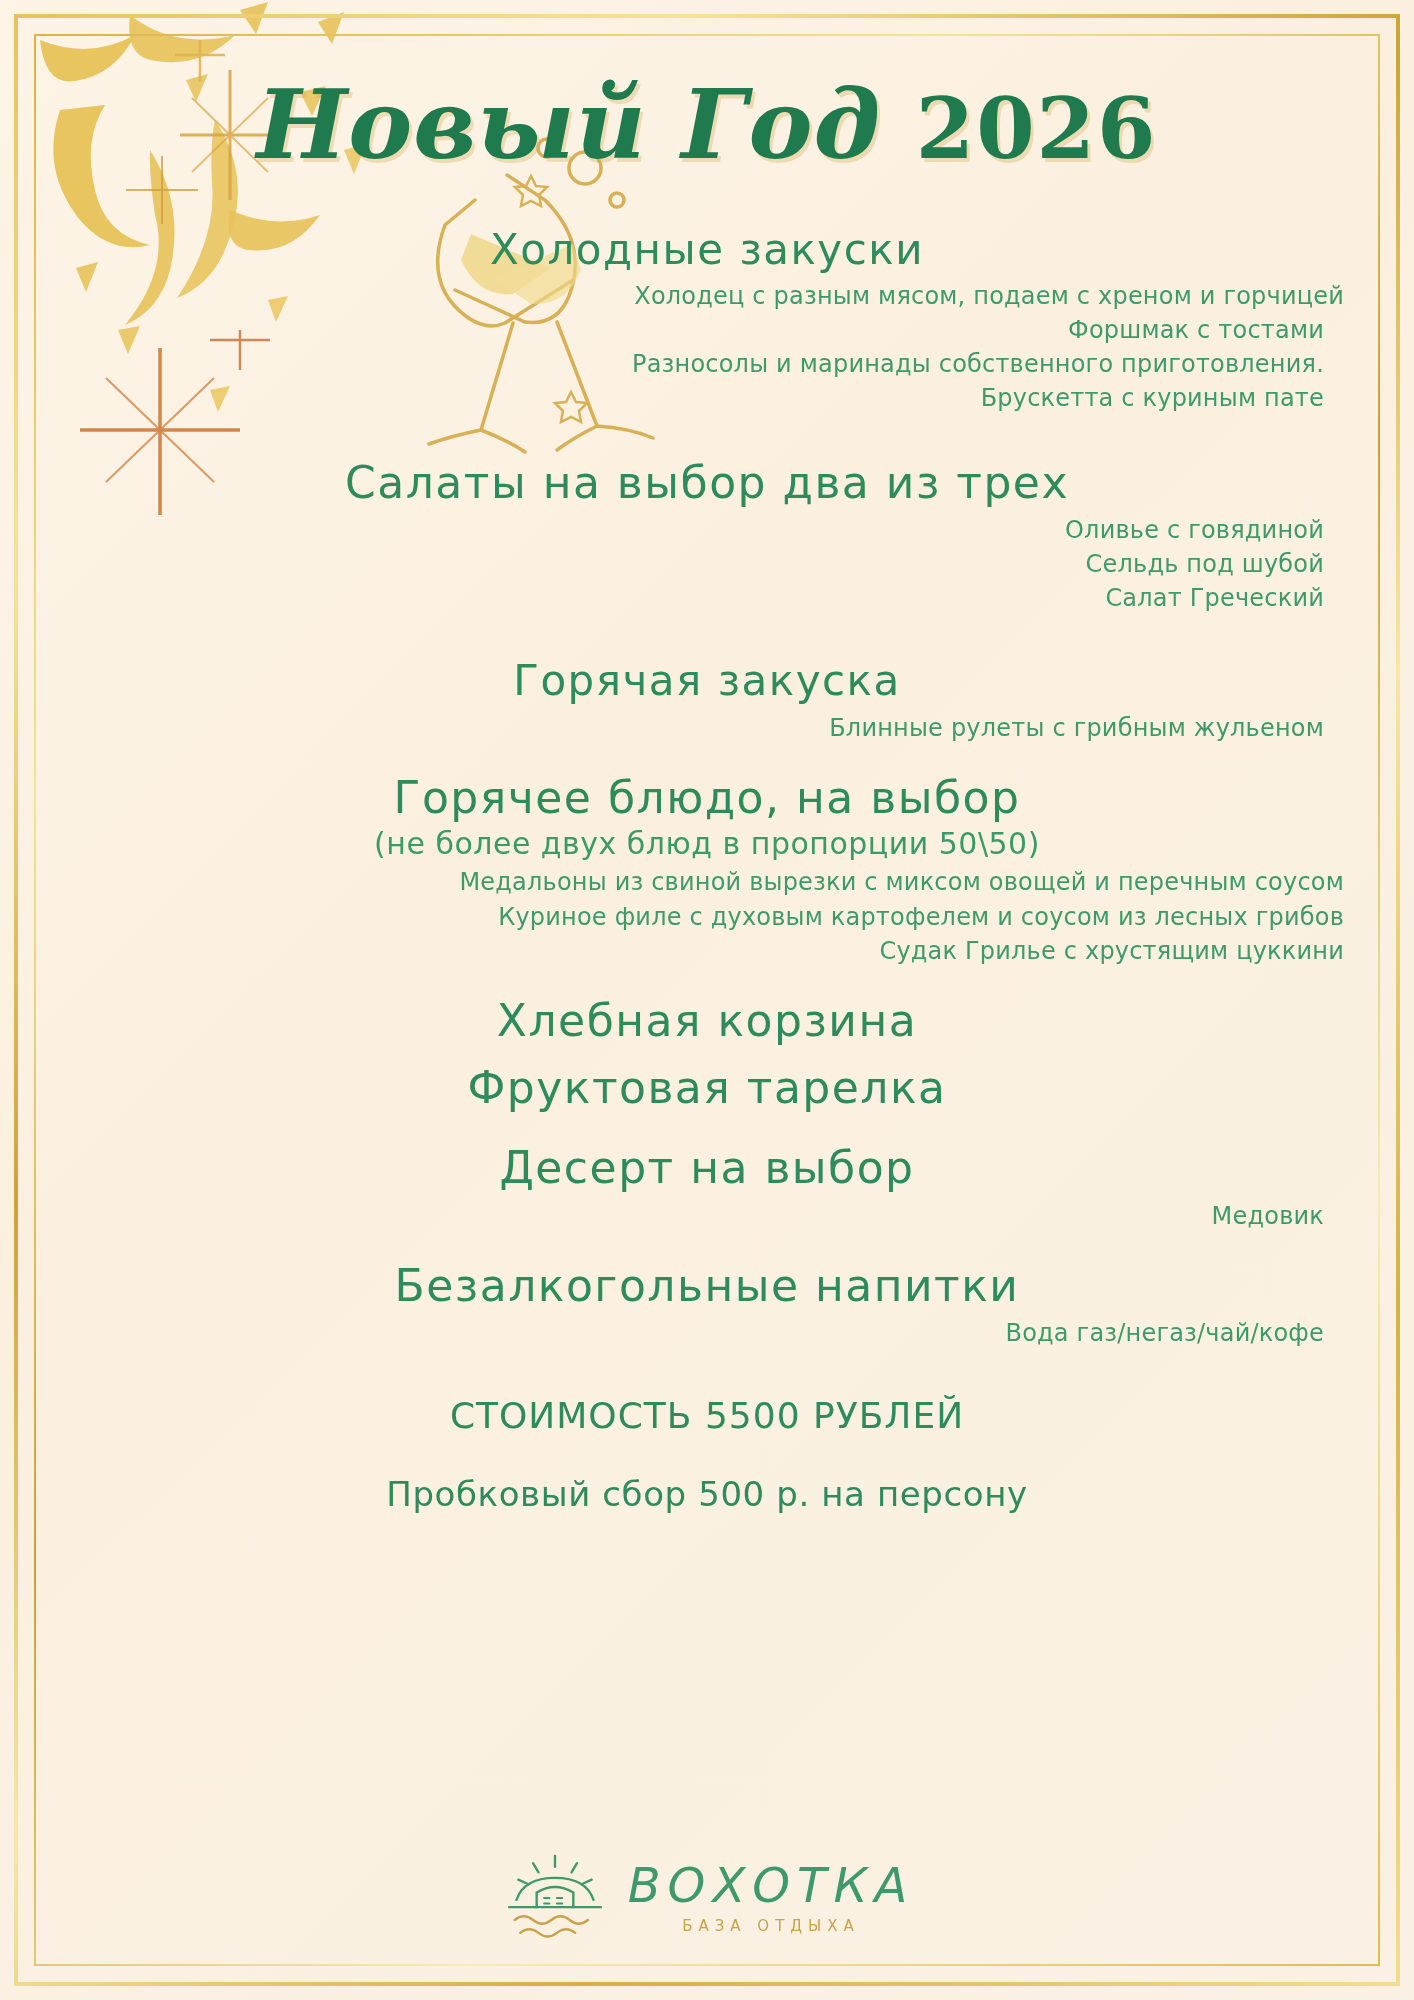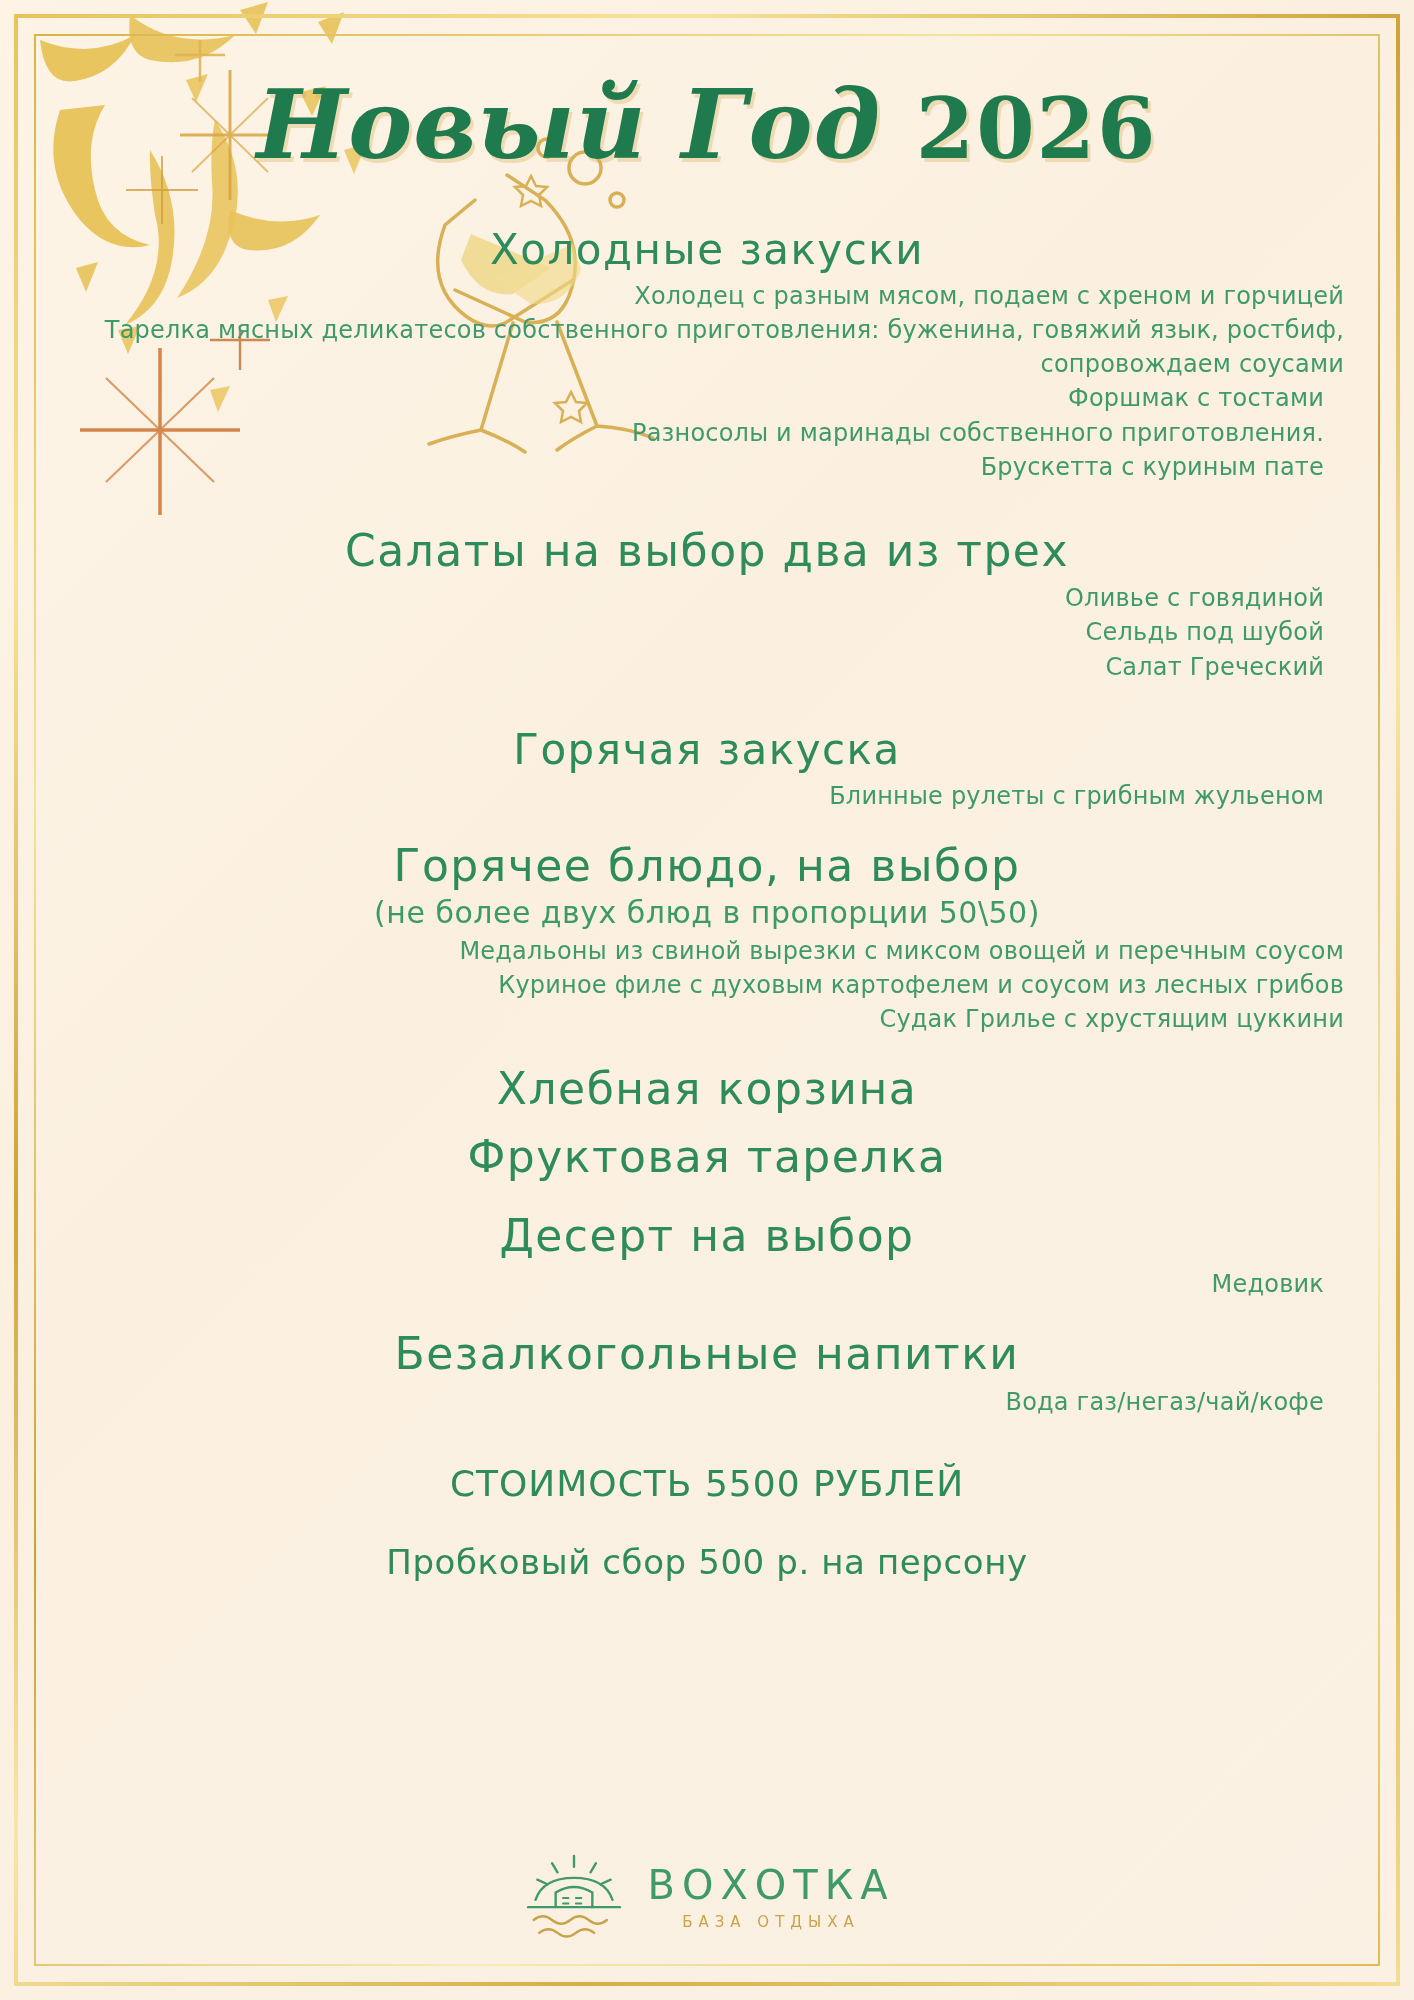--- a/index.html
+++ b/index.html
@@ -133,24 +133,25 @@
     bottom: 54px;
     display: flex;
     align-items: center;
     justify-content: center;
     gap: 18px;
   }
   .logo-mark { width: 110px; height: 96px; }
   .logo-text { text-align: left; }
   .logo-name {
     font-family: "DejaVu Sans", sans-serif;
-    font-size: 40px;
+    font-size: 48px;
     letter-spacing: 7px;
     color: #3f9a6b;
     line-height: 1;
+    font-style: italic;
   }
   .logo-sub {
     font-family: "DejaVu Sans", sans-serif;
     font-size: 15px;
     letter-spacing: 6px;
     color: #c9a34a;
     margin-top: 8px;
     text-align: center;
   }
 
@@ -239,21 +240,20 @@
       <div class="title">
         <span>Новый Год</span>
         <span class="year">2026</span>
       </div>
     </div>
 
     <div class="section tight">
       <div class="sec-head">Холодные закуски</div>
       <div class="items">
         <div class="item wide">Холодец с разным мясом, подаем с хреном и горчицей</div>
-        <div class="item wide">Тарелка мясных деликатесов собственного приготовления: буженина, говяжий язык, ростбиф, сопровождаем соусами</div>
         <div class="item">Форшмак с тостами</div>
         <div class="item">Разносолы и маринады собственного приготовления.</div>
         <div class="item">Брускетта с куриным пате</div>
       </div>
     </div>
 
     <div class="section gap">
       <div class="sec-head large">Салаты на выбор два из трех</div>
       <div class="items">
         <div class="item">Оливье с говядиной</div>

